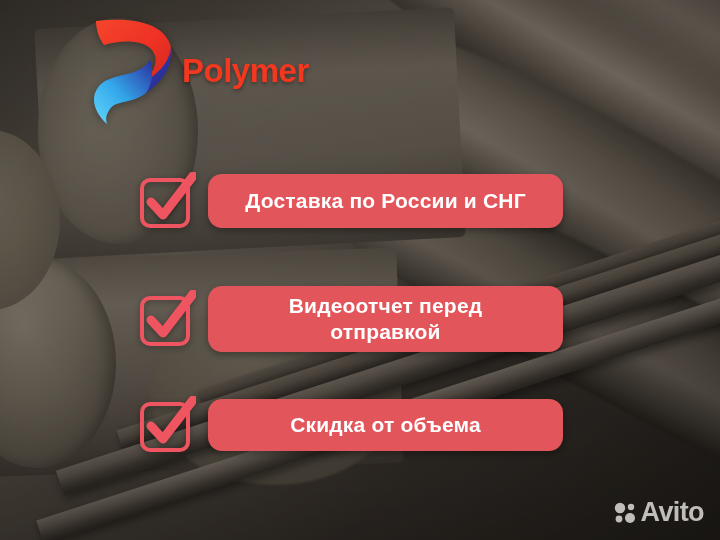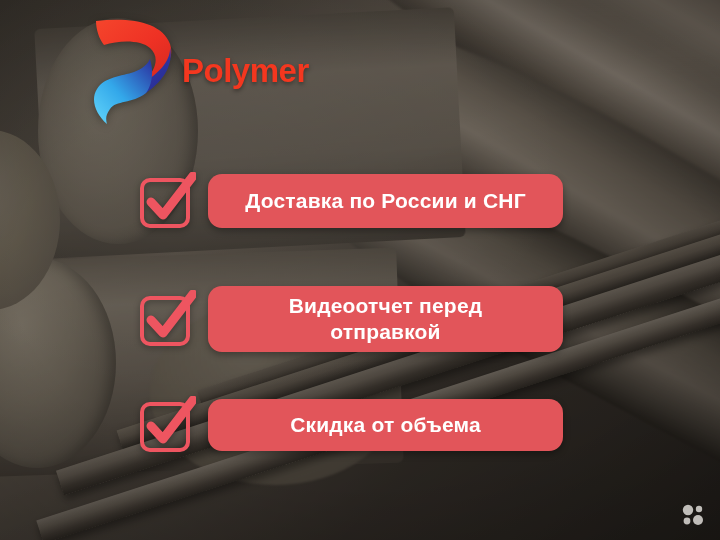--- a/index.html
+++ b/index.html
@@ -364,15 +364,16 @@
 
   </div>
 
   <div class="avito">
     <svg class="avito-dots" viewBox="0 0 22 22">
       <circle cx="6" cy="6" r="5.2" fill="#d8d5d0"></circle>
       <circle cx="17" cy="5" r="3.2" fill="#d8d5d0"></circle>
       <circle cx="5" cy="17" r="3.4" fill="#d8d5d0"></circle>
       <circle cx="16" cy="16" r="5.0" fill="#d8d5d0"></circle>
     </svg>
+    <span class="avito-text">Avito</span>
   </div>
 
 </div>
 
 </body></html>

